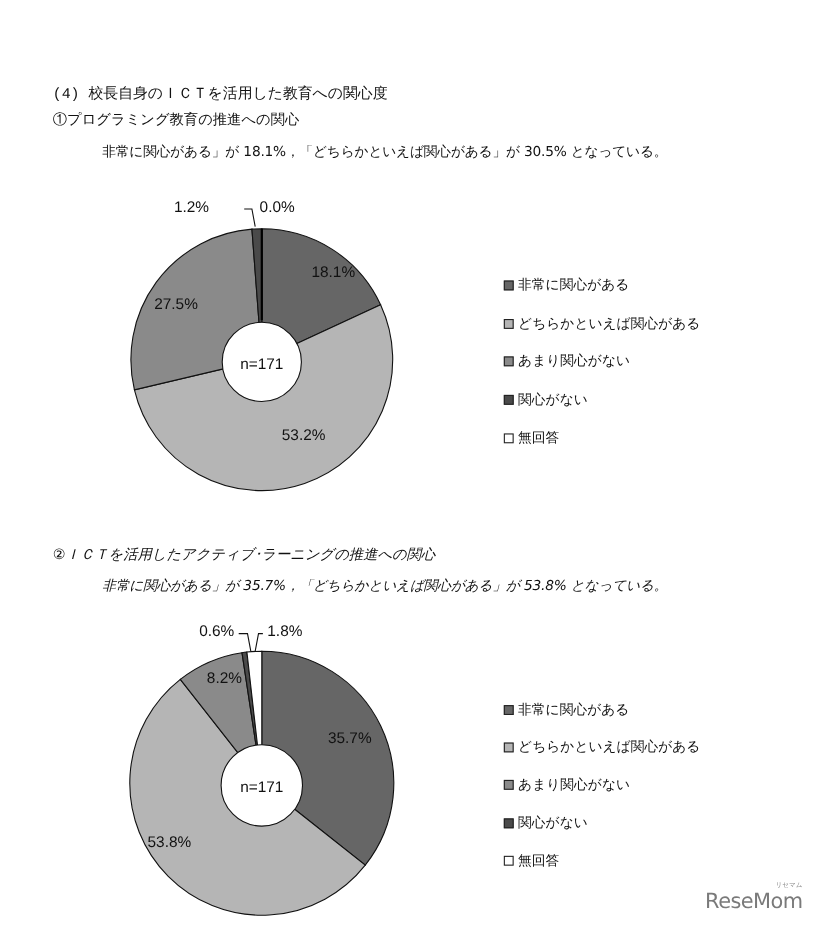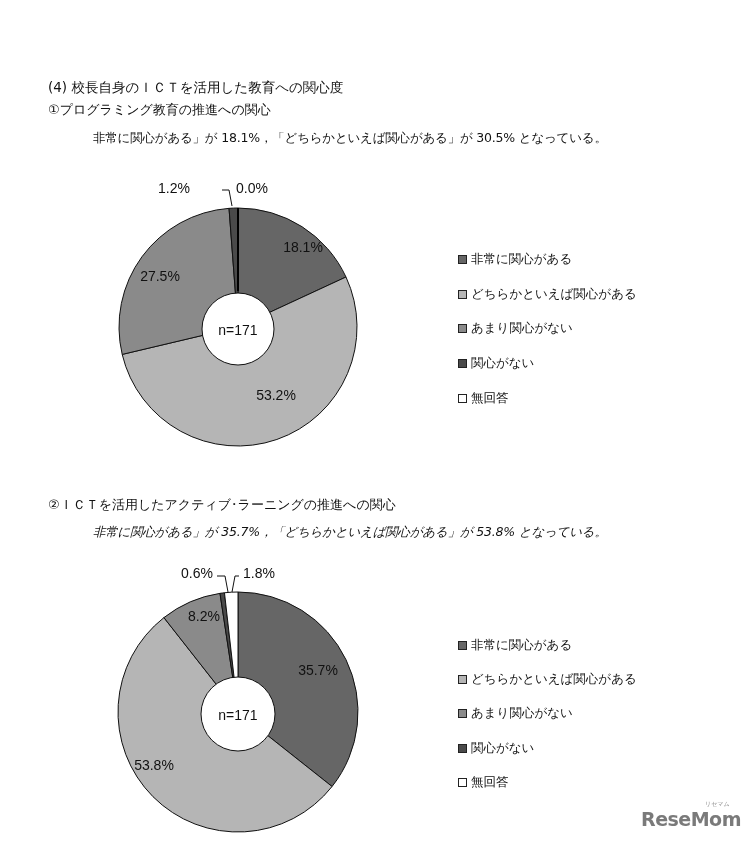--- a/index.html
+++ b/index.html
@@ -1,38 +1,38 @@
 <!DOCTYPE html>
 <html><head>
 <meta charset="utf-8">
 <style>
   html, body { margin: 0; padding: 0; background: #ffffff; }
   body { width: 752px; height: 846px; position: relative; overflow: hidden;
          font-family: "DejaVu Sans", "Liberation Sans", sans-serif; color: #111; }
   .txt { position: absolute; white-space: nowrap; font-size: 13px; line-height: 16px; }
-  .section-title { left: 48px; top: 79px; font-size: 13.5px; }
+  .section-title { left: 48px; top: 79px; font-size: 13.5px; font-family: Liberation Mono, monospace; }
   .sub-title { font-size: 13px; }
   .desc { font-size: 12.5px; letter-spacing: -0.2px; }
   .chart-svg { position: absolute; left: 0; top: 0; }
   .legend { position: absolute; left: 458px; }
   .legend-item { position: absolute; left: 0; height: 16px; display: flex; align-items: center; white-space: nowrap; font-size: 12.5px; }
   .legend-swatch { width: 9px; height: 9px; border: 1px solid #222; margin-right: 4px; box-sizing: border-box; }
-  .logo { position: absolute; left: 641px; top: 808px; font-family: "DejaVu Sans", sans-serif; font-weight: bold;
+  .logo { position: absolute; left: 641px; top: 808px; font-family: "DejaVu Sans", sans-serif; font-weight: normal;
           font-size: 19px; color: #7a7a7a; letter-spacing: -0.5px; }
   .logo-kana { position: absolute; left: 705px; top: 800px; font-size: 6px; color: #8a8a8a; }
 </style>
 </head>
 <body>
 
 <div class="txt section-title">(4) 校長自身のＩＣＴを活用した教育への関心度</div>
 
-<div class="txt sub-title" style="left:48px; top:102px;">①プログラミング教育の推進への関心</div>
+<div class="txt sub-title" style="left:48px; top:102px;font-family:Liberation Mono, monospace;">①プログラミング教育の推進への関心</div>
 <div class="txt desc" style="left:93px; top:130px;">非常に関心がある」が 18.1%，「どちらかといえば関心がある」が 30.5% となっている。</div>
 
-<div class="txt sub-title" style="left:48px; top:497px;">②ＩＣＴを活用したアクティブ･ラーニングの推進への関心</div>
+<div class="txt sub-title" style="left:48px; top:497px;font-style:italic;">②ＩＣＴを活用したアクティブ･ラーニングの推進への関心</div>
 <div class="txt desc" style="left:93px; top:524px;font-style:italic;">非常に関心がある」が 35.7%，「どちらかといえば関心がある」が 53.8% となっている。</div>
 
 <svg class="chart-svg" width="752" height="846" viewBox="0 0 752 846">
   <g id="donut-0">
       <path d="M238,327 L238,208 A119,119 0 0 1 345.99064652039294,277.009798318995 Z" fill="#666666" stroke="#111" stroke-width="1"></path>
       <path d="M238,327 L345.99064652039294,277.009798318995 A119,119 0 1 1 122.20127719312696,354.41634177451436 Z" fill="#b5b5b5" stroke="#111" stroke-width="1"></path>
       <path d="M238,327 L122.20127719312696,354.41634177451436 A119,119 0 0 1 229.03611014217603,208.33809086898694 Z" fill="#8a8a8a" stroke="#111" stroke-width="1"></path>
       <path d="M238,327 L229.03611014217603,208.33809086898694 A119,119 0 0 1 237.99999999999997,208 Z" fill="#4a4a4a" stroke="#111" stroke-width="1"></path>
       <circle cx="238" cy="329" r="36" fill="#fff" stroke="#111" stroke-width="1"></circle>
       <text x="238" y="335" text-anchor="middle" font-size="14" font-family="Liberation Sans, sans-serif" fill="#111">n=171</text>

